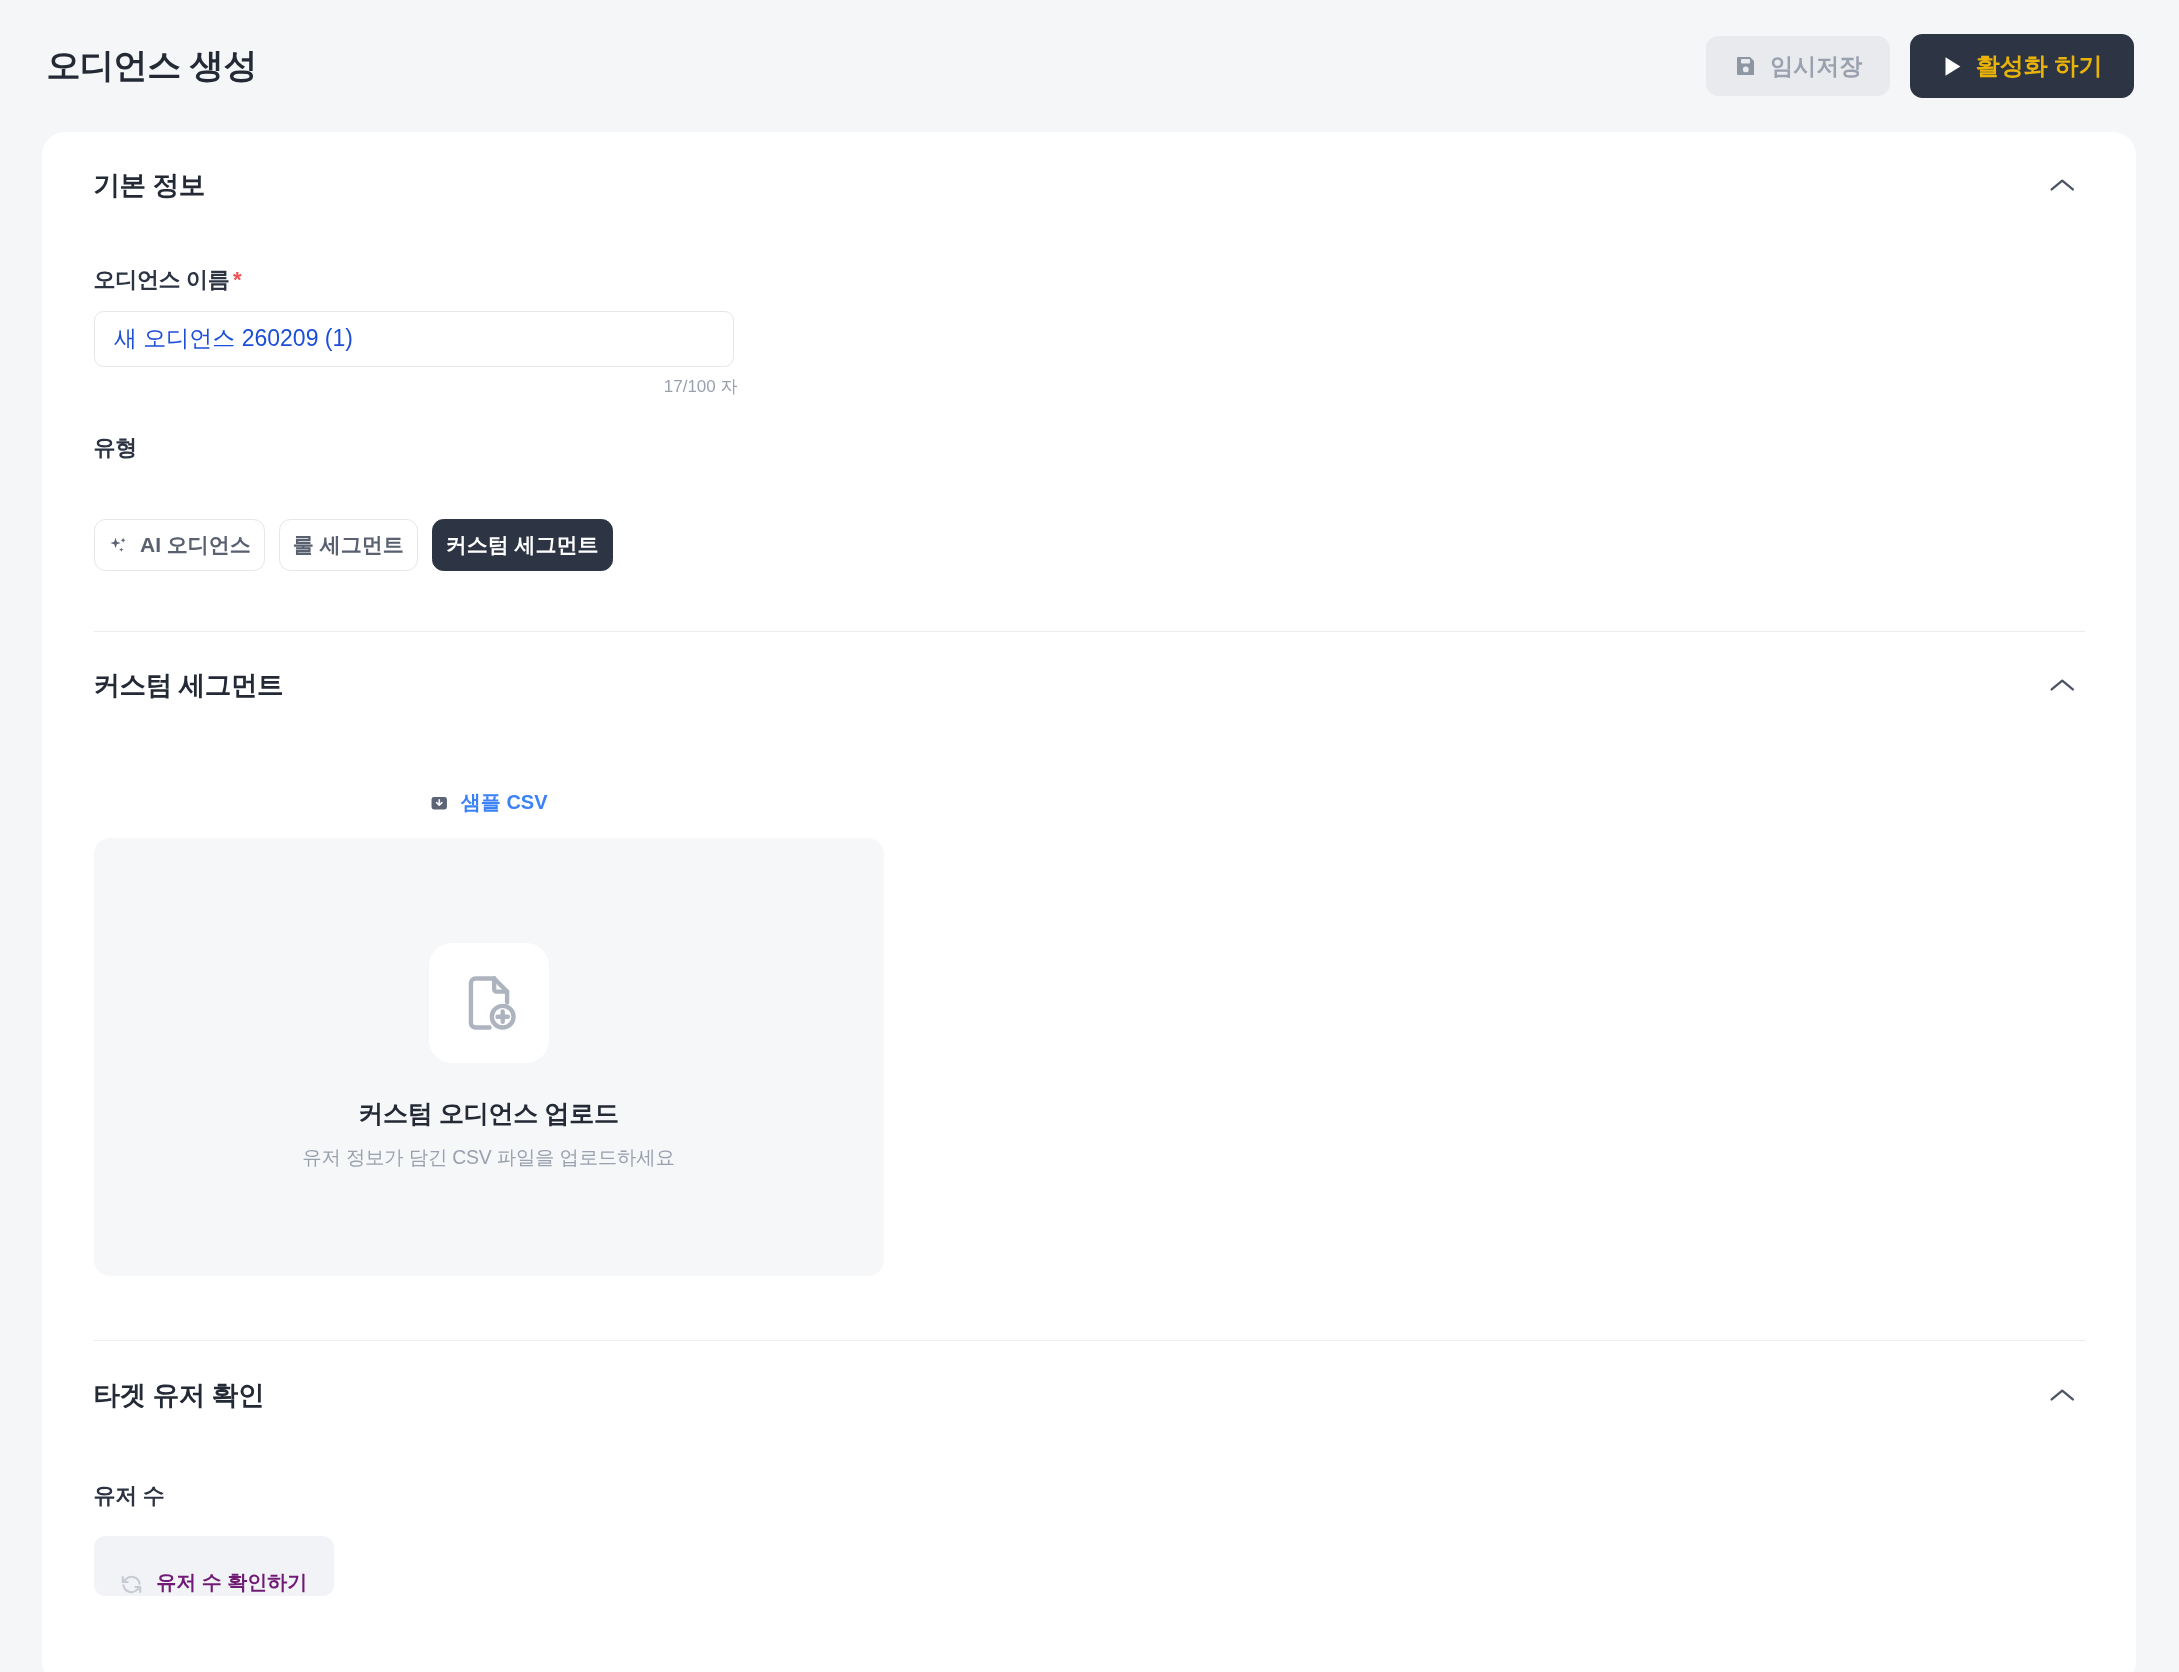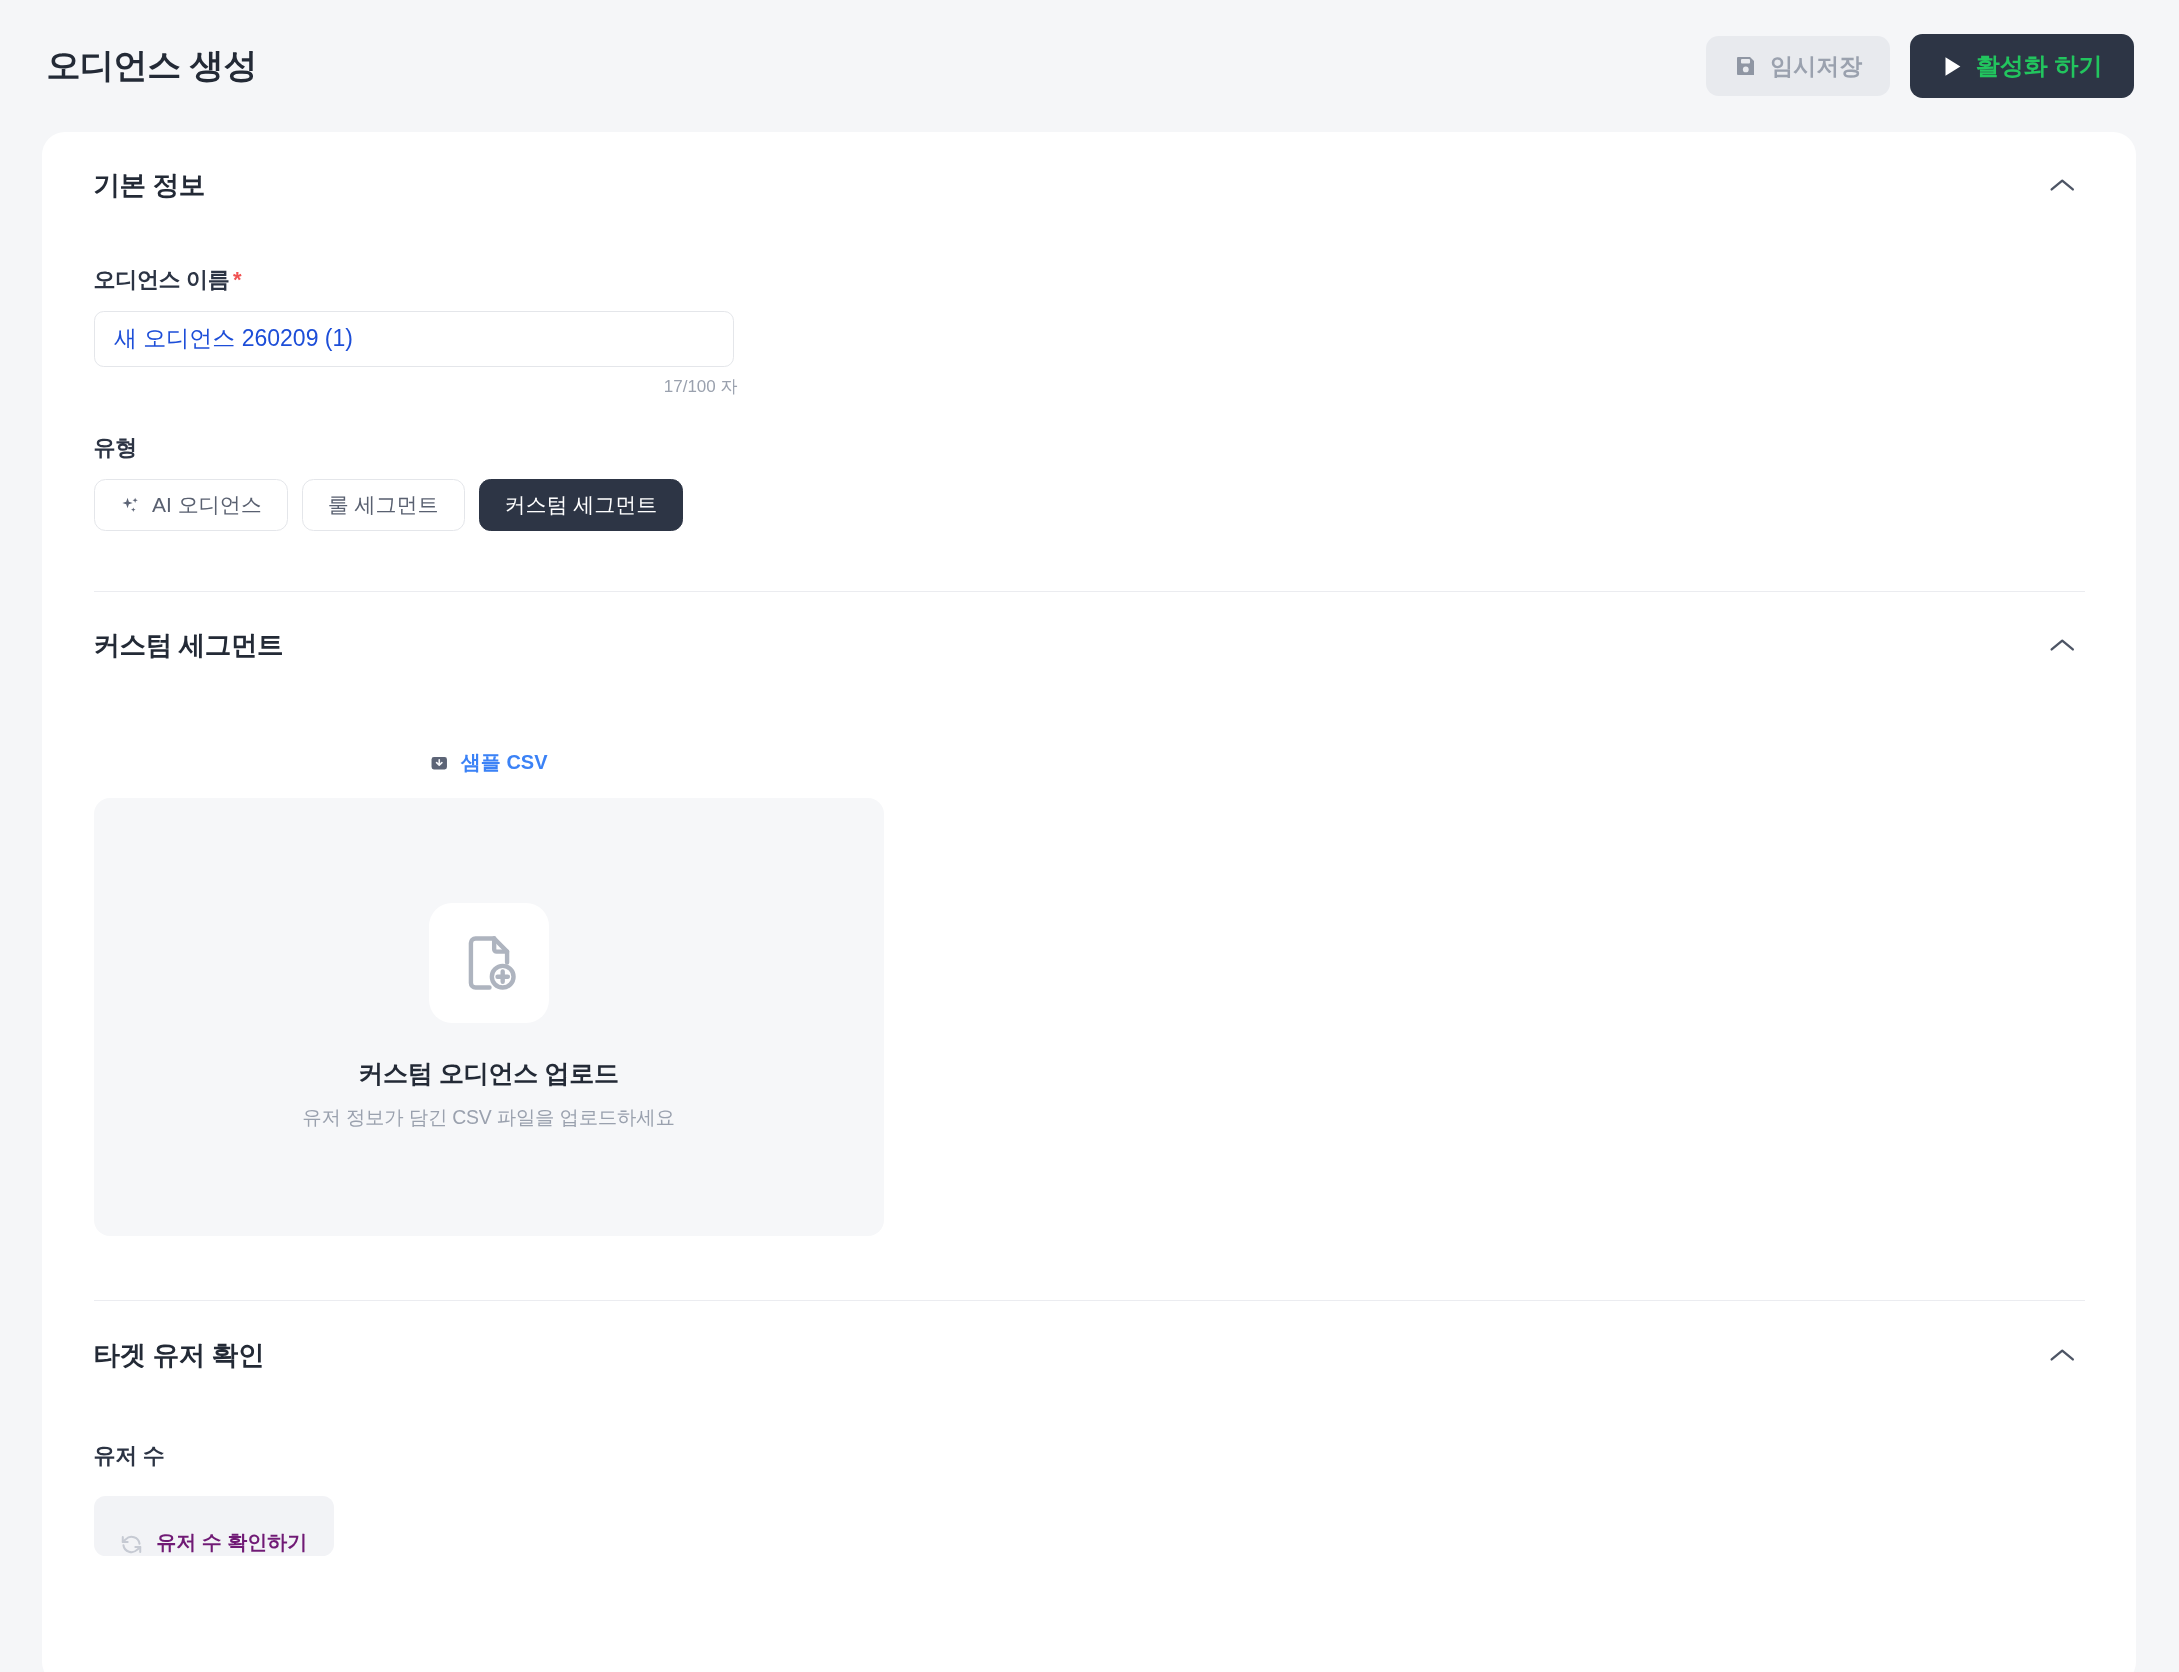--- a/index.html
+++ b/index.html
@@ -57,21 +57,21 @@
     background: #e8eaee;
     color: #9aa1ae;
     height: 60px;
     padding: 0 28px;
     font-size: 23px;
     font-weight: bold;
   }
 
   .btn-activate {
     background: #2d3545;
-    color: #22c55e;
+    color: #eab308;
     height: 64px;
     padding: 0 32px;
     font-size: 24px;
     font-weight: bold;
   }
 
   .icon { display: inline-flex; align-items: center; justify-content: center; flex: none; }
 
   
   .card {
@@ -156,30 +156,31 @@
     gap: 14px;
     margin-top: 16px;
     padding-left: 3.5px;
   }
 
   .type-chip {
     display: inline-flex;
     align-items: center;
     gap: 11.5px;
     height: 52px;
-    padding: 0 25px;
+    padding: 0 13px;
     border-radius: 11.5px;
     border: 0.9px solid #e4e6ea;
     background: #fff;
     color: #596070;
     font-family: inherit;
     font-size: 21px;
-    font-weight: normal;
+    font-weight: bold;
     cursor: pointer;
     white-space: nowrap;
+    margin-top: 40px;
   }
 
   .type-chip.selected {
     background: #2d3545;
     border-color: #2d3545;
     color: #ffffff;
   }
 
   
   .sample-row {

